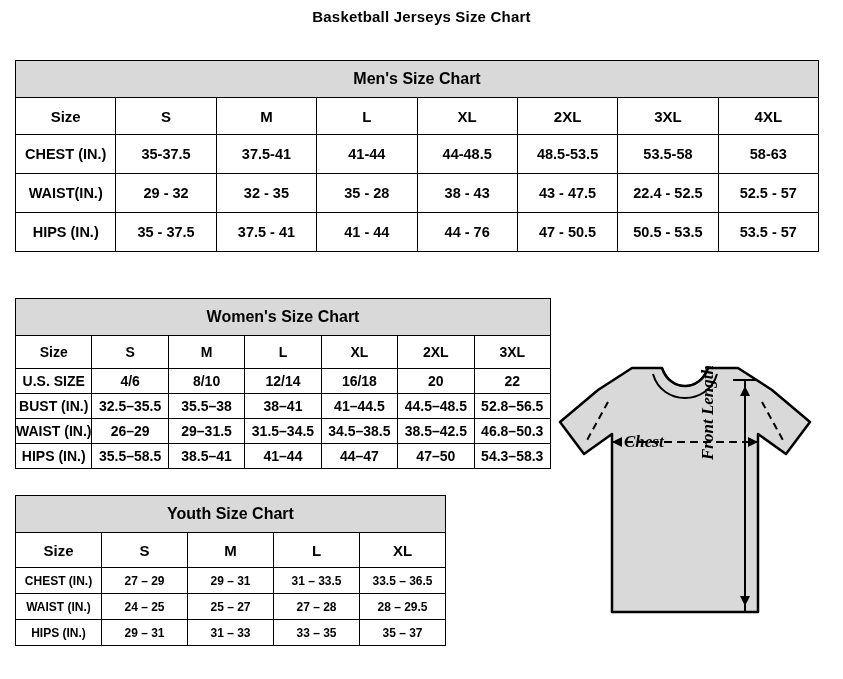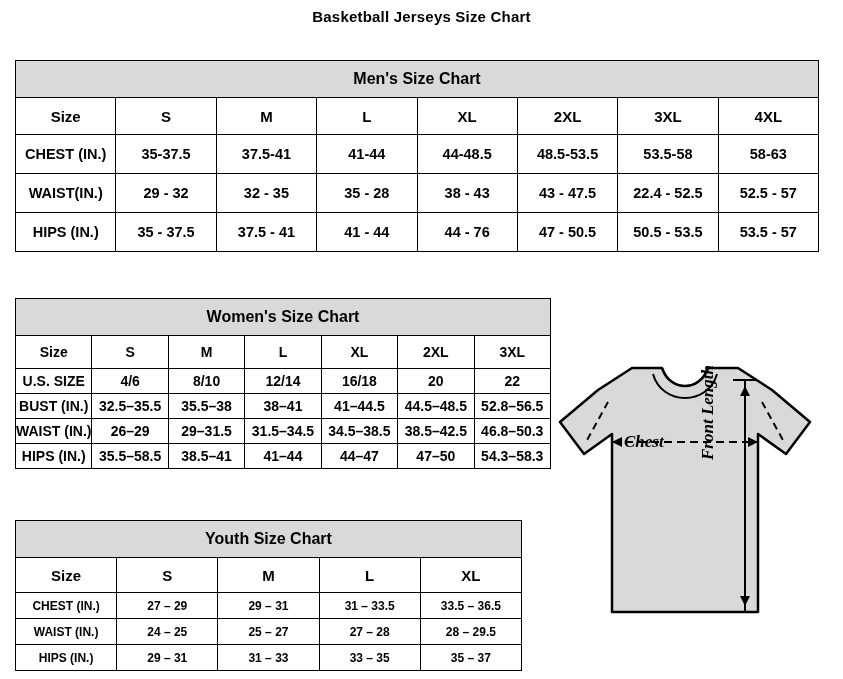--- a/index.html
+++ b/index.html
@@ -71,22 +71,22 @@
     padding-left: 12px;
   }
   #women-chart .hdr-row td { height: 32px; font-size: 14px; }
   #women-chart .data-row td { height: 24px; font-size: 14px; }
   #women-chart .rowlabel { font-size: 11px; }
 
   
   #youth-chart {
     position: absolute;
     left: 15px;
-    top: 520px;
-    width: 507px;
+    top: 495px;
+    width: 431px;
   }
   #youth-chart .hdr-row td { height: 34px; font-size: 15px; }
   #youth-chart .data-row td { height: 25px; font-size: 12px; }
   #youth-chart .rowlabel { font-size: 12px; }
 
   
   #shirt-diagram {
     position: absolute;
     left: 540px;
     top: 350px;

